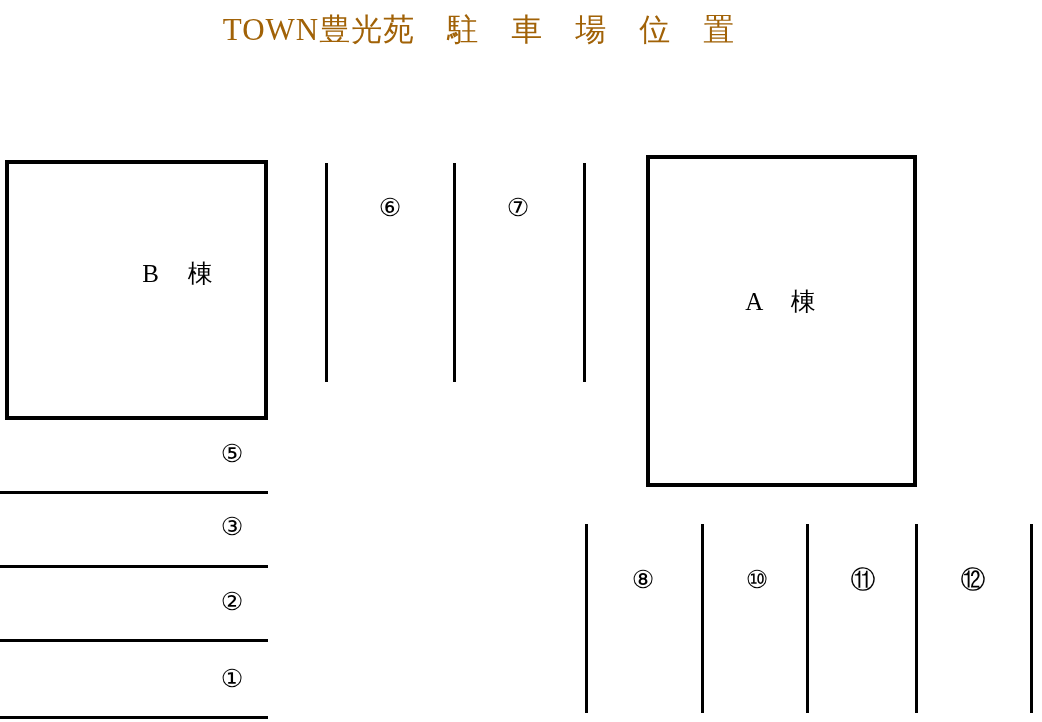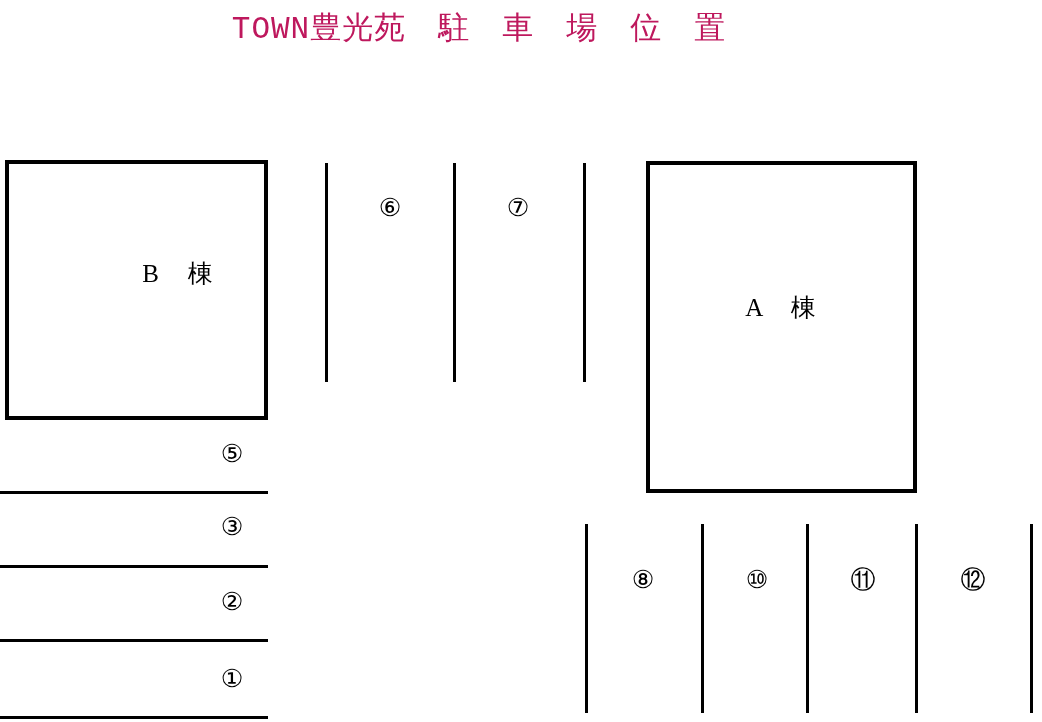--- a/index.html
+++ b/index.html
@@ -18,25 +18,25 @@
     color: #000000;
   }
 
   
   #title {
     position: absolute;
     left: 0;
     top: 8px;
     width: 958px;
     text-align: center;
-    font-family: Liberation Mono, monospace;
+    font-family: Liberation Serif, serif;
     font-size: 31px;
     letter-spacing: 1px;
     white-space: pre;
-    color: #be185d;
+    color: #a16207;
     line-height: 44px;
   }
 
   
   .building {
     position: absolute;
     border: 4px solid #000000;
     background: #ffffff;
     box-sizing: border-box;
   }
@@ -54,21 +54,21 @@
   #building-b {
     left: 5px;
     top: 160px;
     width: 263px;
     height: 260px;
   }
   #building-b .building-label { top: 93px; margin-left: 42px; }
 
   #building-a {
     left: 646px;
-    top: 161px;
+    top: 155px;
     width: 271px;
     height: 332px;
   }
   #building-a .building-label { top: 126px; }
 
   
   .vline {
     position: absolute;
     width: 3px;
     background: #000000;

